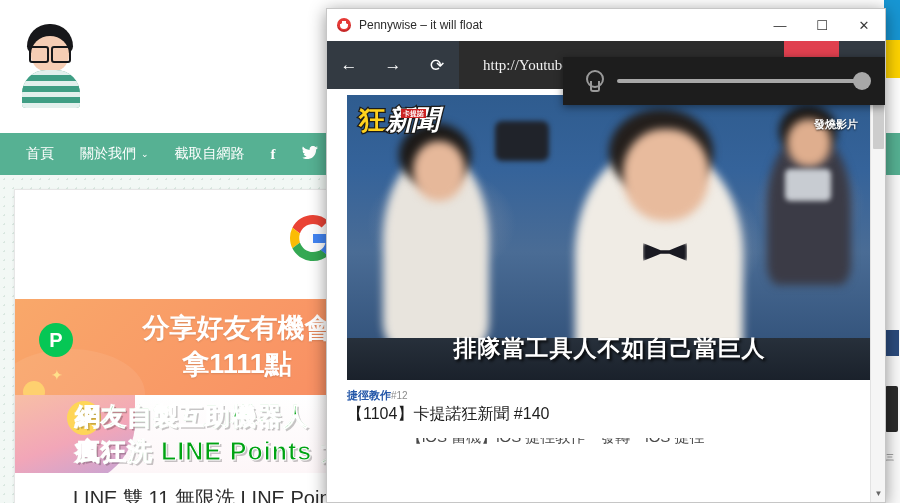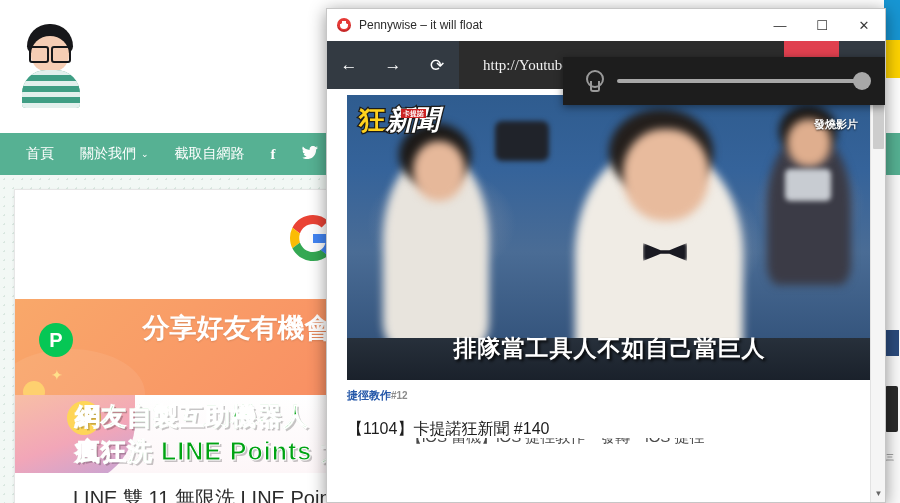--- a/index.html
+++ b/index.html
@@ -361,23 +361,23 @@
     text-align:center; color:#ffffff;
     font-size:23px; font-weight:bold; letter-spacing:1px;
     text-shadow:2px 2px 3px rgba(0,0,0,.9);
   }
   .meta{
     position:absolute; left:20px; top:299px; width:500px;
   }
   .meta-tag{
     font-size:11px; color:#2356a8; font-weight:bold;
   }
-  .meta-tag em{ color:#8b8b8b; font-style:normal; font-weight:bold; font-size:10px; }
+  .meta-tag em{ color:#8b8b8b; font-style:normal; font-weight:normal; font-size:10px; }
   .meta-title{
-    font-size:16px; color:#1d1d1d; margin-top:16px; white-space:nowrap;
+    font-size:16px; color:#1d1d1d; margin-top:1px; white-space:nowrap;
   }
   .cut-row{
     position:absolute; left:0; top:349px; width:545px;
     font-size:15px; color:#4a4a4a; overflow:hidden; height:10px;
     white-space:nowrap; padding-left:80px;
   }
   .cut-row span{ position:relative; top:-10px; }
 
   .scrollbar{
     position:absolute; right:0; top:0; width:15px; height:100%;
@@ -442,20 +442,21 @@
         </svg>
       </div>
 
       <div class="promo">
         <div class="promo-deco3"></div>
         <div class="promo-deco1"></div>
         <div class="promo-deco2">✦</div>
         <div class="promo-badge">P</div>
         <div class="promo-text">
           <div>分享好友有機會</div>
+          <div>拿1111點</div>
         </div>
       </div>
 
       <div class="art-title">
         <div class="art-title-deco"></div>
         <div class="art-title-deco2"></div>
         <div class="art-title-txt">
           <div>網友自製互助機器人</div>
           <div>瘋狂洗 LINE Points 大法</div>
         </div>

